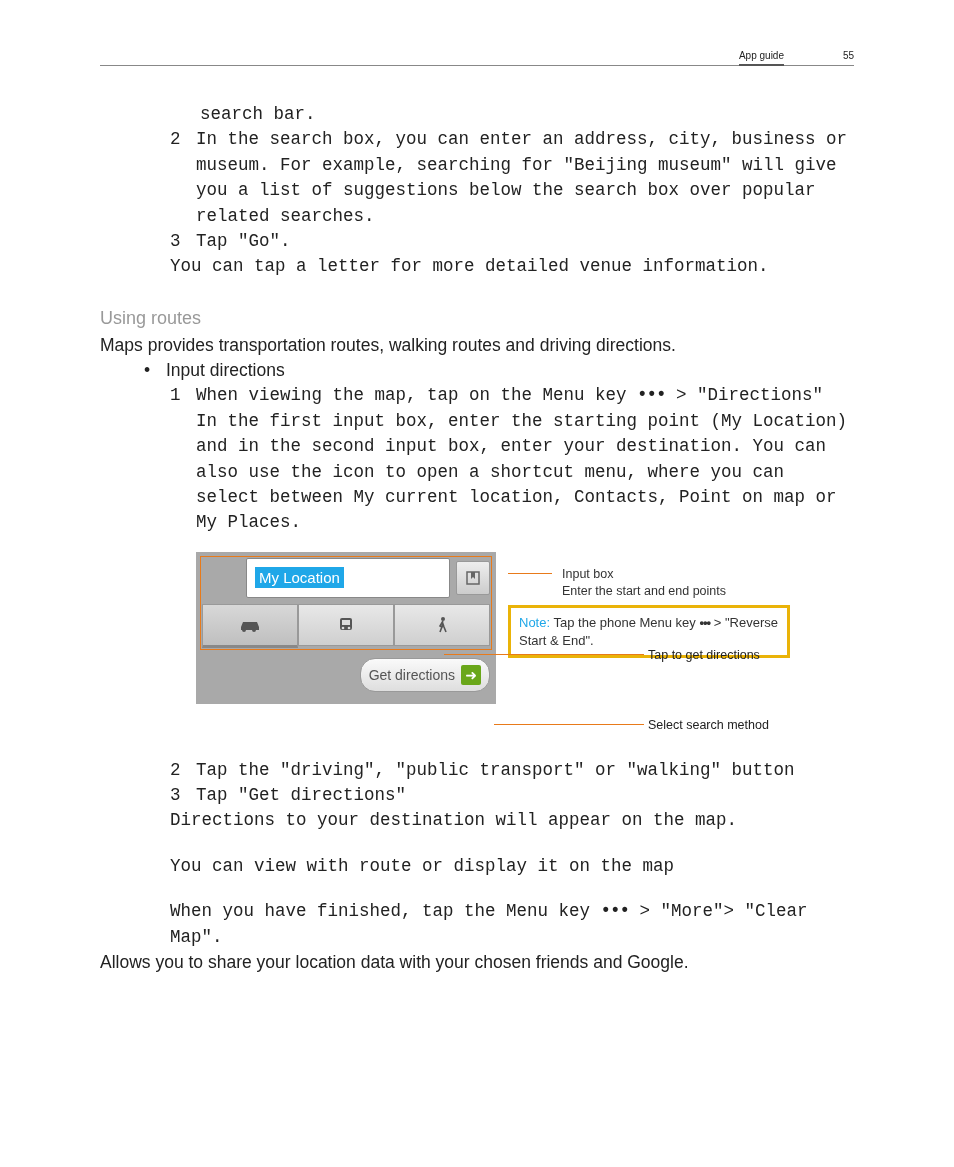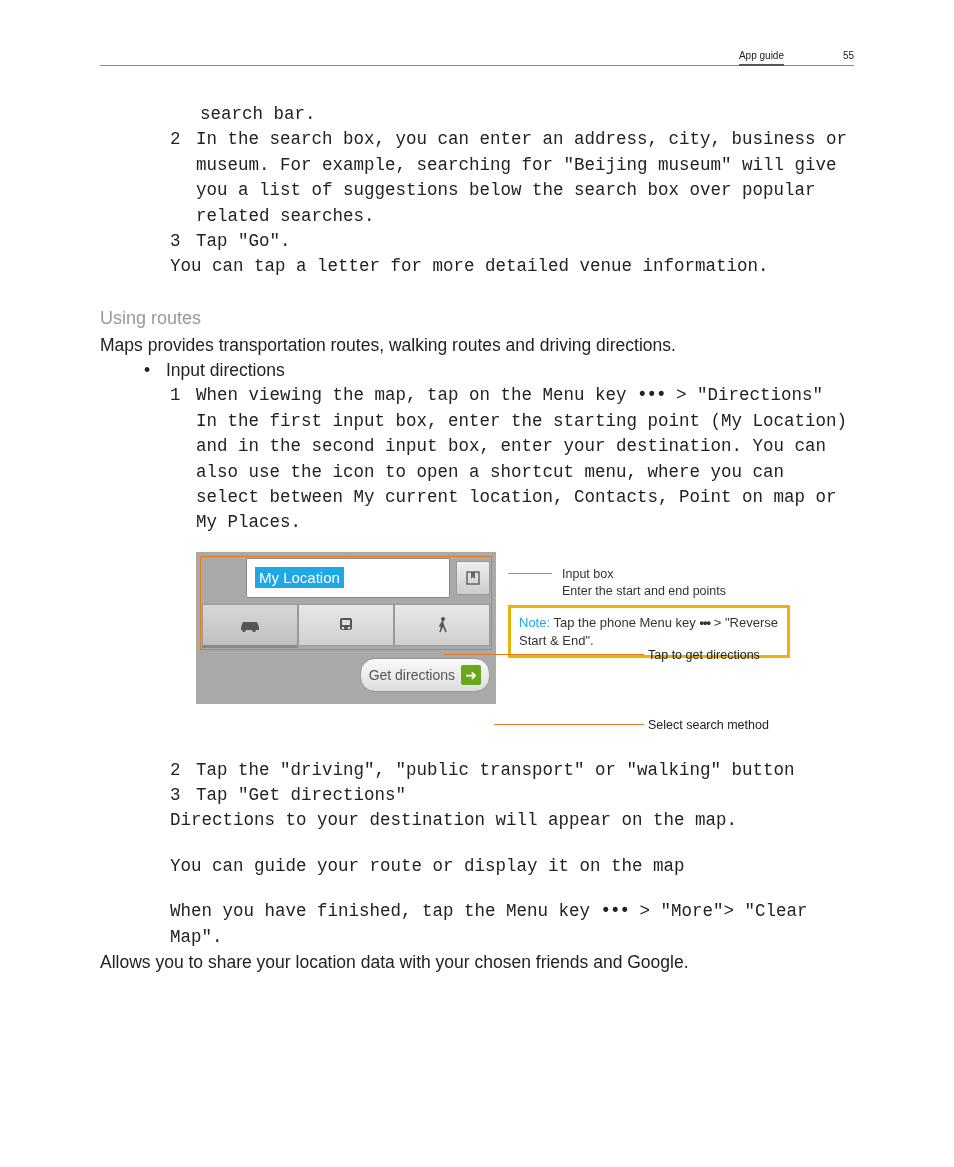--- a/index.html
+++ b/index.html
@@ -338,21 +338,21 @@
     <div class="ol-row">
       <div class="ol-num">2</div>
       <div class="ol-txt">Tap the "driving", "public transport" or "walking" button</div>
     </div>
     <div class="ol-row">
       <div class="ol-num">3</div>
       <div class="ol-txt">Tap "Get directions"</div>
     </div>
     <div>Directions to your destination will appear on the map.</div>
     <div style="height:20px;"></div>
-    <div>You can guide your route or display it on the map</div>
+    <div>You can view with route or display it on the map</div>
     <div style="height:20px;"></div>
     <div>
       <span>When you have finished, tap the Menu key </span><span class="dots">•••</span><span> &gt; "More"&gt; "Clear Map".</span>
     </div>
   </div>
 
   <div class="body-text">Allows you to share your location data with your chosen friends and Google.</div>
 
 </div>
 

